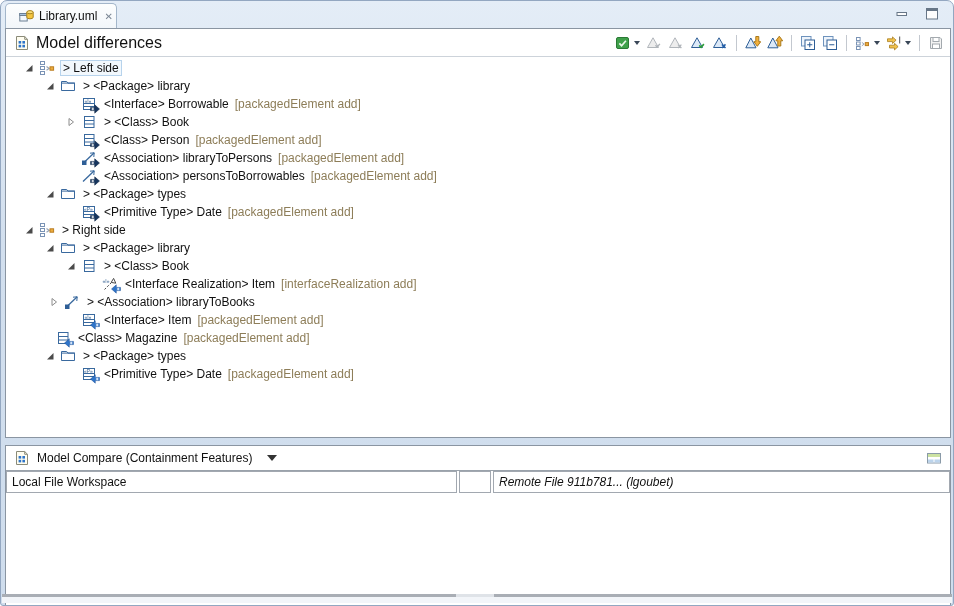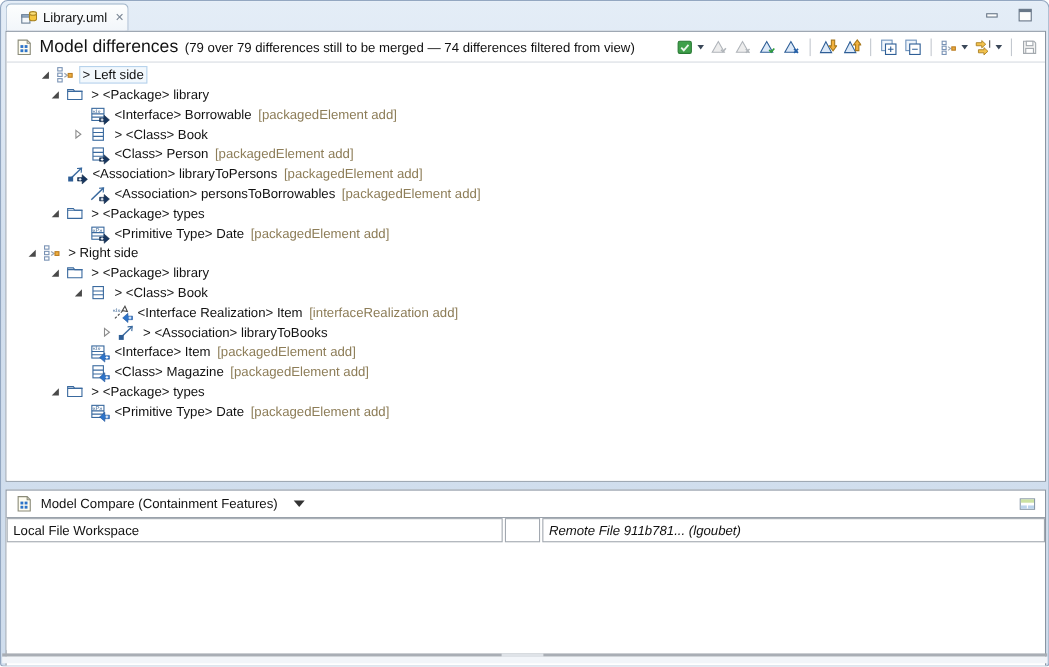--- a/index.html
+++ b/index.html
@@ -116,21 +116,20 @@
           <svg viewBox="0 0 16 16" width="16" height="16">
             <path d="M2.5 1.5 h8.2 l2.8 2.8 v10.2 h-11 z" fill="#fffdf0" stroke="#8a8a78"></path>
             <path d="M10.7 1.5 v2.8 h2.8" fill="none" stroke="#8a8a78"></path>
             <rect x="4.6" y="6" width="2.6" height="2.6" fill="#2e74c9"></rect>
             <rect x="8.4" y="6" width="2.6" height="2.6" fill="#2e74c9"></rect>
             <rect x="4.6" y="9.8" width="2.6" height="2.6" fill="#2e74c9"></rect>
             <rect x="8.4" y="9.8" width="2.6" height="2.6" fill="#2e74c9"></rect>
           </svg>
         </span>
       <span class="diff-title">Model differences</span>
-      <span class="diff-status">(79 over 79 differences still to be merged — 74 differences filtered from view)</span>
       <div class="tool-icons" id="toolbar-icons">
           <span class="tbtn">
             <span>
               <svg viewBox="0 0 16 16" width="16" height="16">
                 <rect x="1.5" y="2.5" width="12" height="11" rx="1.5" fill="#3fa04a" stroke="#2a7a35"></rect>
                 <path d="M4.3 8.3 l2.3 2.4 4.3-5" fill="none" stroke="#eaf6ea" stroke-width="1.7"></path>
               </svg>
             </span>
             <span class="dd"></span>
           </span>
@@ -231,21 +230,21 @@
               <svg viewBox="0 0 16 16" width="16" height="16">
                 <path d="M2.5 2.5 h9.5 l1.5 1.5 v9.5 h-11 z" fill="#f2f2f2" stroke="#9aa0a6"></path>
                 <rect x="5" y="2.5" width="6" height="4" fill="#fff" stroke="#9aa0a6"></rect>
                 <rect x="4.5" y="9" width="7" height="4.5" fill="#fff" stroke="#9aa0a6"></rect>
               </svg>
             </span>
           </span>
         </div>
     </div>
     <div class="tree" id="tree">
-        <div class="trow" style="padding-left:28px">
+        <div class="trow" style="padding-left:16px">
           <span class="exp">
             <svg viewBox="0 0 10 10" width="10" height="10">
               <path d="M8.5 2 V8.5 H2 Z" fill="#4a4a4a"></path>
             </svg>
           </span>
           <span class="ticon">
             <svg viewBox="0 0 16 16" width="16" height="16">
               <rect x="1.5" y="1.5" width="4" height="3" fill="#fff" stroke="#7a93b5"></rect>
               <rect x="1.5" y="6.5" width="4" height="3" fill="#fff" stroke="#7a93b5"></rect>
               <rect x="1.5" y="11.5" width="4" height="3" fill="#fff" stroke="#7a93b5"></rect>
@@ -314,21 +313,21 @@
             <span class="ovl">
               <svg viewBox="0 0 10 10" width="10" height="10">
                 <path d="M0.5 3.4 h4.2 v-2.6 l4.8 4.2 -4.8 4.2 v-2.6 h-4.2 z" fill="#17355e" stroke="#0d2442" stroke-width="0.5"></path>
                 <path d="M1.5 5 h2.6 M2.8 3.7 v2.6" stroke="#fff" stroke-width="0.9"></path>
               </svg>
             </span>
           </span>
           <span class="tlabel">&lt;Class&gt; Person</span>
           <span class="tsuffix">[packagedElement add]</span>
         </div>
-        <div class="trow" style="padding-left:38px">
+        <div class="trow" style="padding-left:58px">
           <span class="exp"></span>
           <span class="ticon">
             <svg viewBox="0 0 16 16" width="16" height="16">
               <line x1="3" y1="12.5" x2="13.2" y2="2.8" stroke="#39699e" stroke-width="1.3"></line>
               <path d="M9 3.2 L13.2 2.8 L12.8 7" fill="none" stroke="#39699e"></path>
               <rect x="1" y="10.5" width="4.5" height="4.5" fill="#2e5e96"></rect>
             </svg>
             <span class="ovl">
               <svg viewBox="0 0 10 10" width="10" height="10">
                 <path d="M0.5 3.4 h4.2 v-2.6 l4.8 4.2 -4.8 4.2 v-2.6 h-4.2 z" fill="#17355e" stroke="#0d2442" stroke-width="0.5"></path>
@@ -446,21 +445,21 @@
             <span class="ovl">
               <svg viewBox="0 0 10 10" width="10" height="10">
                 <path d="M9.5 3.4 h-4.2 v-2.6 l-4.8 4.2 4.8 4.2 v-2.6 h4.2 z" fill="#2e74c9" stroke="#1b4f94" stroke-width="0.5"></path>
                 <path d="M5.9 5 h2.6 M7.2 3.7 v2.6" stroke="#fff" stroke-width="0.9"></path>
               </svg>
             </span>
           </span>
           <span class="tlabel">&lt;Interface Realization&gt; Item</span>
           <span class="tsuffix">[interfaceRealization add]</span>
         </div>
-        <div class="trow" style="padding-left:84px">
+        <div class="trow" style="padding-left:41px">
           <span class="exp">
             <svg viewBox="0 0 10 10" width="10" height="10">
               <path d="M3 1.5 L7.5 5 L3 8.5 Z" fill="#fff" stroke="#8c8c8c"></path>
             </svg>
           </span>
           <span class="ticon">
             <svg viewBox="0 0 16 16" width="16" height="16">
               <line x1="3" y1="12.5" x2="13.2" y2="2.8" stroke="#39699e" stroke-width="1.3"></line>
               <path d="M9 3.2 L13.2 2.8 L12.8 7" fill="none" stroke="#39699e"></path>
               <rect x="1" y="10.5" width="4.5" height="4.5" fill="#2e5e96"></rect>
@@ -480,21 +479,21 @@
             <span class="ovl">
               <svg viewBox="0 0 10 10" width="10" height="10">
                 <path d="M9.5 3.4 h-4.2 v-2.6 l-4.8 4.2 4.8 4.2 v-2.6 h4.2 z" fill="#2e74c9" stroke="#1b4f94" stroke-width="0.5"></path>
                 <path d="M5.9 5 h2.6 M7.2 3.7 v2.6" stroke="#fff" stroke-width="0.9"></path>
               </svg>
             </span>
           </span>
           <span class="tlabel">&lt;Interface&gt; Item</span>
           <span class="tsuffix">[packagedElement add]</span>
         </div>
-        <div class="trow" style="padding-left:58px">
+        <div class="trow" style="padding-left:32px">
           <span class="exp"></span>
           <span class="ticon">
             <svg viewBox="0 0 16 16" width="16" height="16">
               <rect x="3.5" y="2.5" width="9.5" height="11" fill="#fff" stroke="#39699e"></rect>
               <line x1="3.5" y1="6.5" x2="13" y2="6.5" stroke="#39699e"></line>
               <line x1="3.5" y1="10" x2="13" y2="10" stroke="#39699e"></line>
             </svg>
             <span class="ovl">
               <svg viewBox="0 0 10 10" width="10" height="10">
                 <path d="M9.5 3.4 h-4.2 v-2.6 l-4.8 4.2 4.8 4.2 v-2.6 h4.2 z" fill="#2e74c9" stroke="#1b4f94" stroke-width="0.5"></path>

